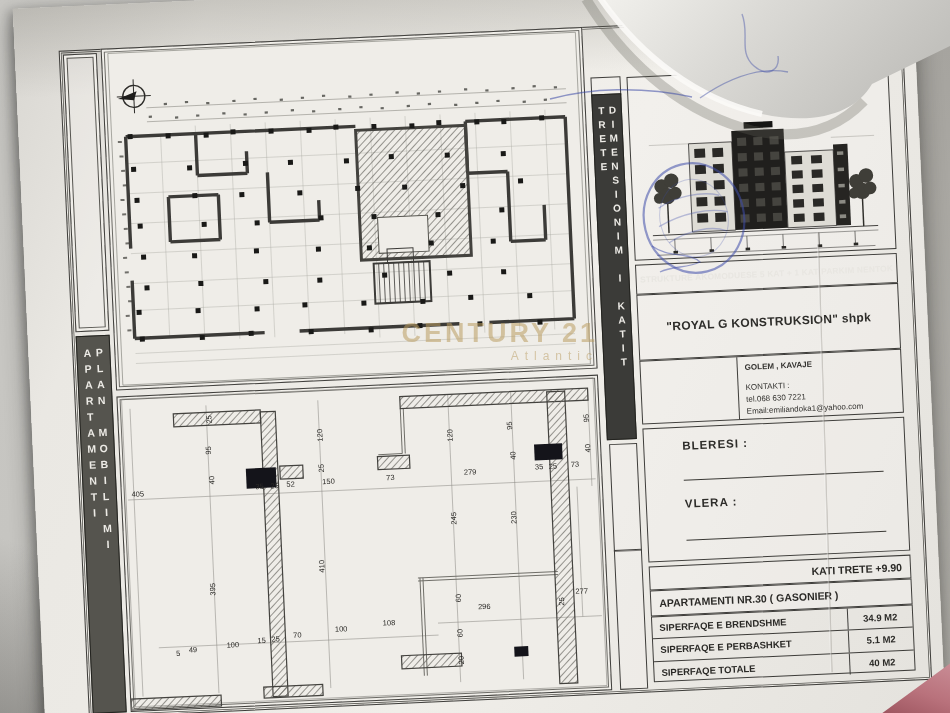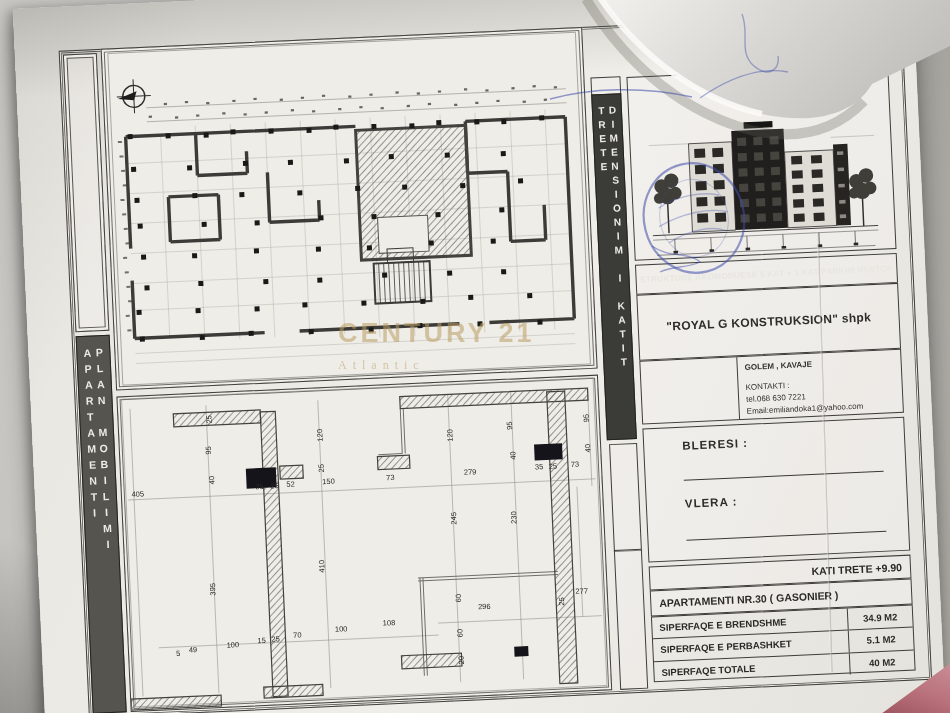--- a/index.html
+++ b/index.html
@@ -55,23 +55,23 @@
           font-size:10.5px;font-weight:bold;color:#2b2a27;padding-left:8px;}
   .tbl{top:540px;height:66px;border:1.2px solid #3e3d3a;position:absolute;width:262px;box-sizing:border-box;}
   .trow{position:relative;height:33.3%;border-bottom:1.1px solid #3e3d3a;display:flex;}
   .trow:last-child{border-bottom:none;}
   .trow .tl{flex:1;display:flex;align-items:center;padding-left:7px;font-size:9.5px;font-weight:bold;color:#2b2a27;}
   .trow .tv{width:64px;border-left:1.1px solid #3e3d3a;display:flex;align-items:center;justify-content:center;
             font-size:9.5px;font-weight:bold;color:#2b2a27;}
   .crease{position:absolute;left:790px;top:260px;width:2px;height:440px;
           background:linear-gradient(90deg,rgba(255,255,255,.5),rgba(105,100,90,.38));transform:rotate(.8deg);}
   
-  .wm{position:absolute;left:338px;top:318px;width:260px;text-align:left;z-index:6;pointer-events:none;}
+  .wm{position:absolute;left:338px;top:318px;width:260px;text-align:right;z-index:6;pointer-events:none;}
   .wm .l1{font-size:27px;font-weight:bold;letter-spacing:3px;color:rgba(186,156,96,.55);}
-  .wm .l2{font-size:12px;letter-spacing:6px;color:rgba(186,156,96,.5);margin-top:9px;font-family:Liberation Serif, serif;}
+  .wm .l2{font-size:12px;letter-spacing:6px;color:rgba(186,156,96,.5);margin-top:0;}
   .ovl{position:absolute;left:0;top:0;z-index:4;}
   .ink{position:absolute;left:0;top:0;z-index:5;}
   .pink{position:absolute;right:0;bottom:0;width:130px;height:80px;z-index:7;
         clip-path:polygon(100% 38%,100% 100%,48% 100%);
         background:linear-gradient(200deg,#d5a0a8 0%,#b9727c 55%,#8c434d 100%);}
   svg text{font-family:"Liberation Sans",sans-serif;}
 </style>
 </head>
 <body>
 

